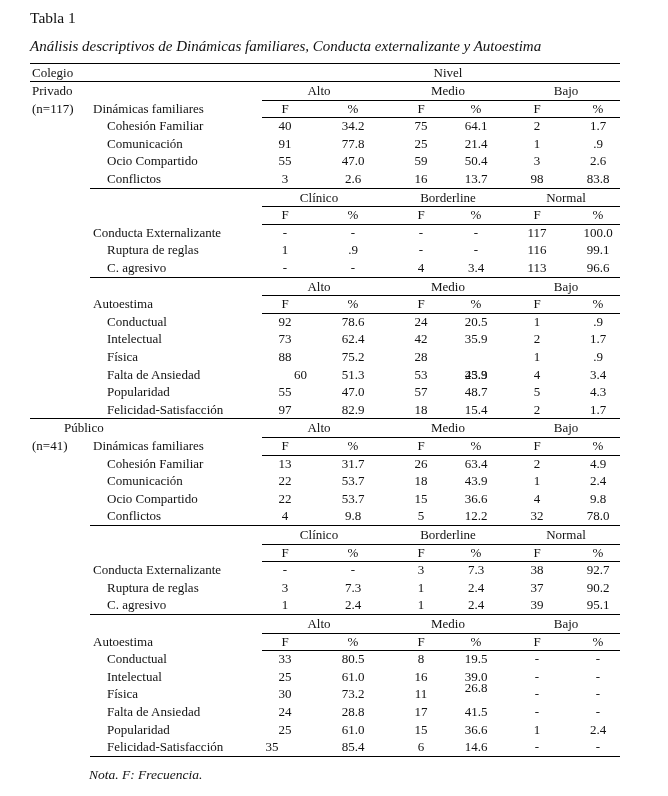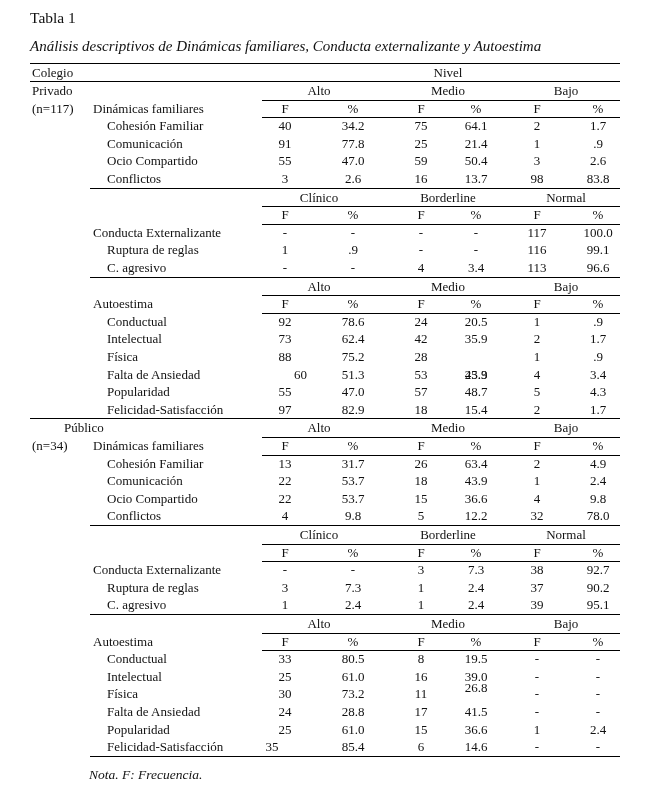--- a/index.html
+++ b/index.html
@@ -149,21 +149,21 @@
     <div class="num" style="left: 576px; top: 383.2px;">4.3</div>
     <div class="txt" style="left: 107px; top: 400.8px;">Felicidad-Satisfacción</div>
     <div class="num" style="left: 263px; top: 400.8px;">97</div>
     <div class="num" style="left: 331px; top: 400.8px;">82.9</div>
     <div class="num" style="left: 399px; top: 400.8px;">18</div>
     <div class="num" style="left: 454px; top: 400.8px;">15.4</div>
     <div class="num" style="left: 515px; top: 400.8px;">2</div>
     <div class="num" style="left: 576px; top: 400.8px;">1.7</div>
     <div class="hline" style="left: 30px; width: 590px; top: 418.4px;"></div>
     <div class="txt" style="left: 32px; top: 419.4px; margin-left: 32px;">Público</div>
-    <div class="txt" style="left: 32px; top: 437px;">(n=34)</div>
+    <div class="txt" style="left: 32px; top: 437px;">(n=41)</div>
     <div class="grp" style="left: 260px; top: 419.4px;">Alto</div>
     <div class="grp" style="left: 389px; top: 419.4px;">Medio</div>
     <div class="grp" style="left: 507px; top: 419.4px;">Bajo</div>
     <div class="hline" style="left: 262px; width: 358px; top: 437px;"></div>
     <div class="txt" style="left: 93px; top: 437px;">Dinámicas familiares</div>
     <div class="num" style="left: 263px; top: 437px;">F</div>
     <div class="num" style="left: 331px; top: 437px;">%</div>
     <div class="num" style="left: 399px; top: 437px;">F</div>
     <div class="num" style="left: 454px; top: 437px;">%</div>
     <div class="num" style="left: 515px; top: 437px;">F</div>

